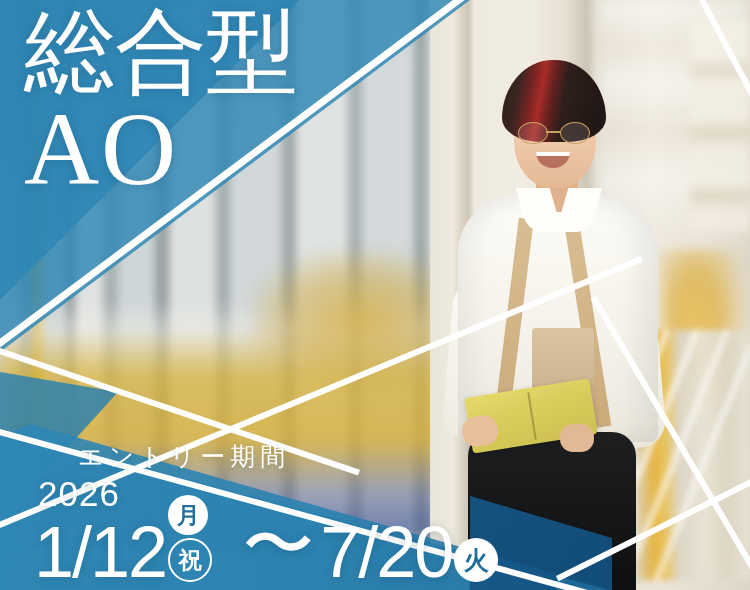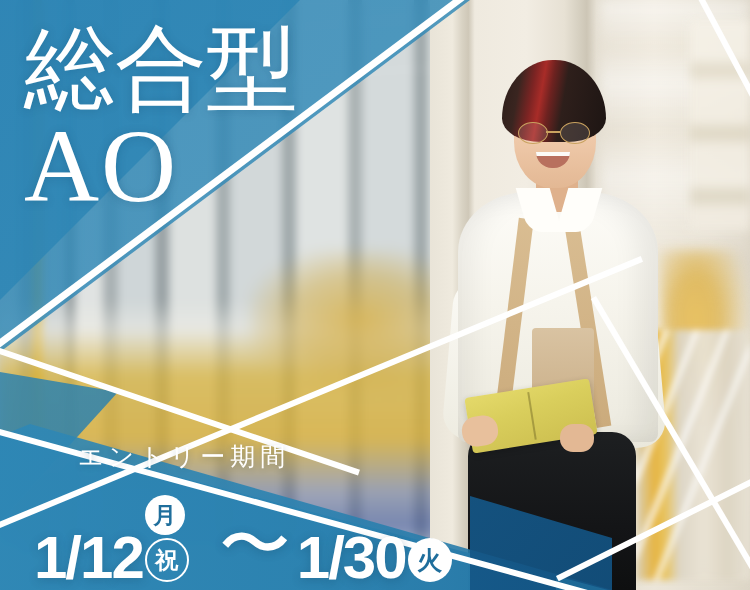--- a/index.html
+++ b/index.html
@@ -254,21 +254,21 @@
   .rule-d{left:-4px;top:428px;width:640px;height:6px;transform:rotate(15.3deg);}
   
   .rule-e{left:596px;top:296px;width:320px;height:6px;transform:rotate(59.5deg);}
   
   .rule-f{left:556px;top:576px;width:260px;height:6px;transform:rotate(-26.5deg);}
   
   .rule-g{left:700px;top:-10px;width:120px;height:6px;transform:rotate(62deg);}
 
   
   .title{
-    position:absolute;left:24px;top:25px;width:420px;
+    position:absolute;left:24px;top:8px;width:420px;
     color:#ffffff;
     font-family:"Liberation Serif","DejaVu Serif",serif;
     font-weight:400;
     letter-spacing:-1px;
     text-shadow:0 1px 10px rgba(10,50,80,.22);
   }
   .title .ln{display:block;white-space:nowrap;}
   .title .ln1{font-size:92px;line-height:0.97;}
   .title .ln2{font-size:92px;line-height:0.97;}
   .title .ln3{font-size:104px;line-height:1.0;letter-spacing:2px;}
@@ -286,21 +286,21 @@
     font-family:"Liberation Sans","DejaVu Sans",sans-serif;
     text-shadow:0 1px 6px rgba(10,50,80,.25);
   }
   .dates{
     position:absolute;left:34px;top:495px;
     display:flex;align-items:flex-end;
     color:#fff;
     font-family:"Liberation Sans","DejaVu Sans",sans-serif;
     text-shadow:0 2px 10px rgba(10,50,80,.25);
   }
-  .dnum{font-size:60px;line-height:1;font-weight:700;letter-spacing:-2px;}
+  .dnum{font-size:72px;line-height:1;font-weight:400;letter-spacing:-2px;}
   .tilde{font-size:72px;line-height:1;font-weight:300;margin:0 6px 8px 30px;}
 
   .badges{display:flex;flex-direction:column;gap:3px;margin:0 0 6px 2px;}
   .badge{
     width:40px;height:40px;border-radius:50%;
     display:flex;align-items:center;justify-content:center;
     font-size:23px;line-height:1;font-weight:700;
     font-family:"DejaVu Sans","Liberation Sans",sans-serif;
     text-shadow:none;
   }
@@ -375,25 +375,26 @@
   <div class="rule rule-e"></div>
   <div class="rule rule-f"></div>
   <div class="rule rule-g"></div>
 
   <div class="title">
     <span class="ln ln1">総合型</span>
     <span class="ln ln3">AO</span>
   </div>
 
   <div class="entry-label">エントリー期間</div>
+  <div class="year">2026</div>
 
   <div class="dates">
     <span class="dnum">1/12</span>
     <span class="badges">
       <span class="badge solid">月</span>
       <span class="badge outline">祝</span>
     </span>
     <span class="tilde">〜</span>
-    <span class="dnum">1/30</span>
+    <span class="dnum">7/20</span>
     <span class="badge-single">火</span>
   </div>
 
 </div>
 
 </body></html>

